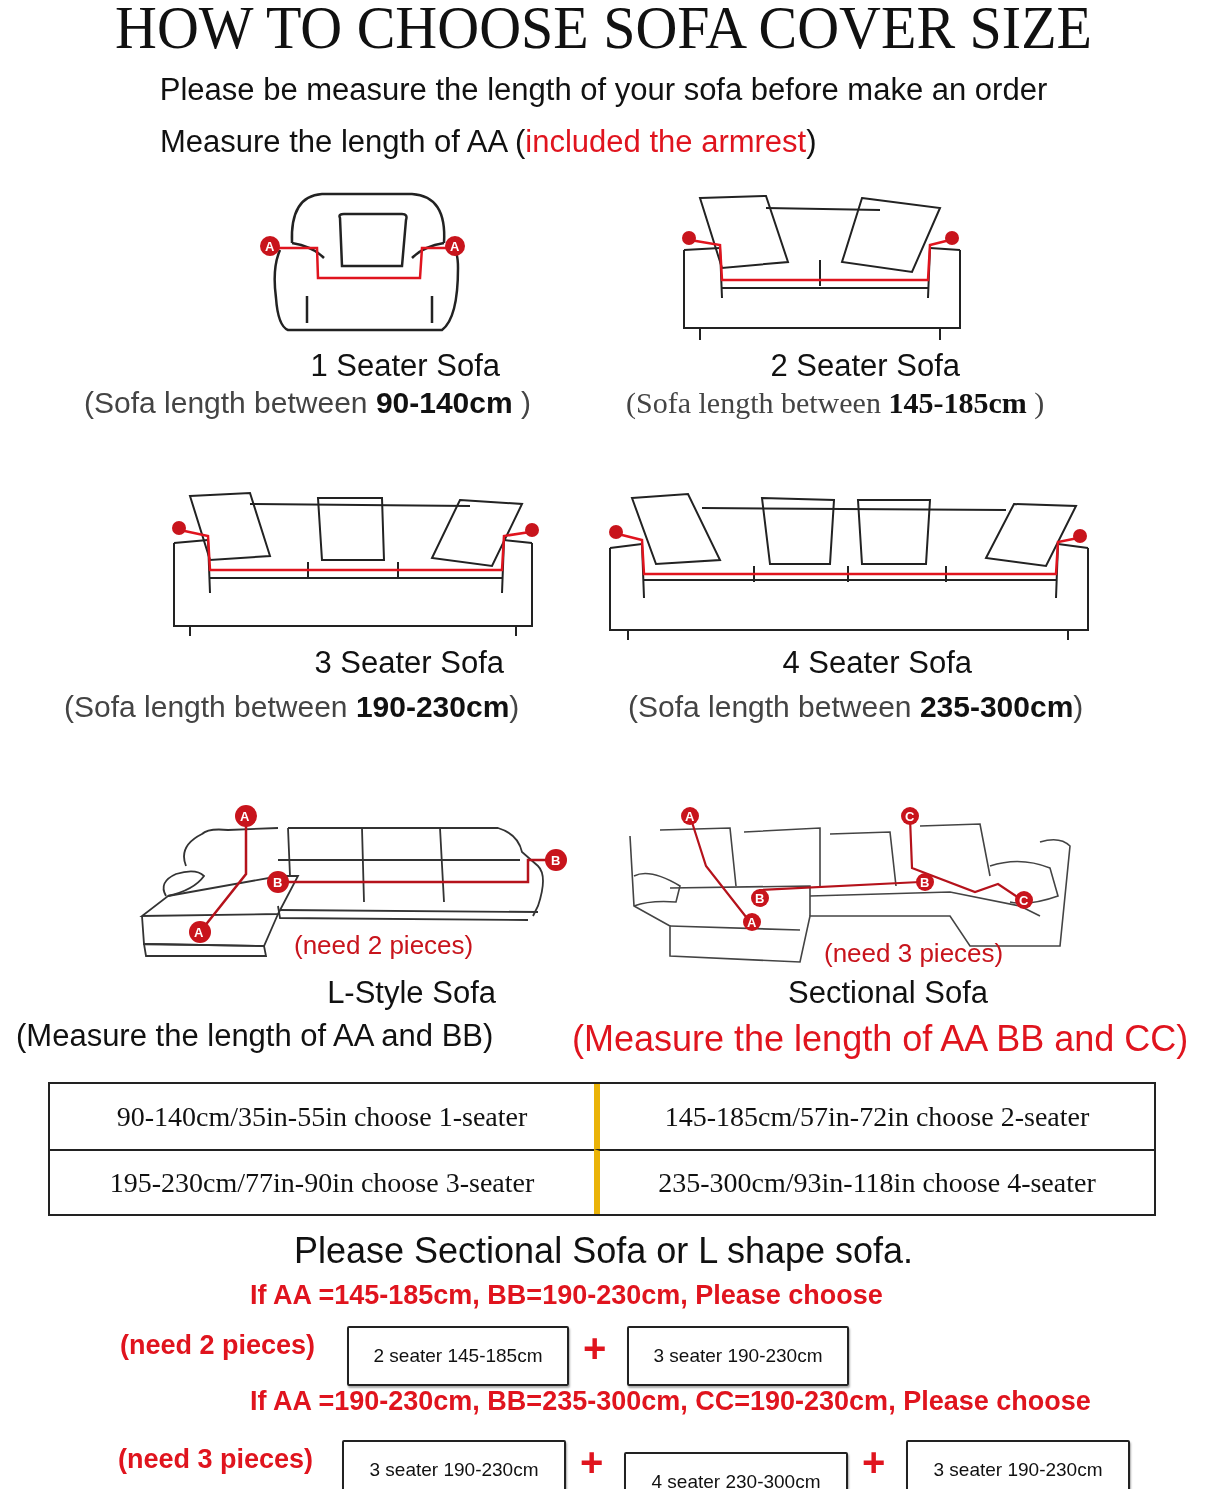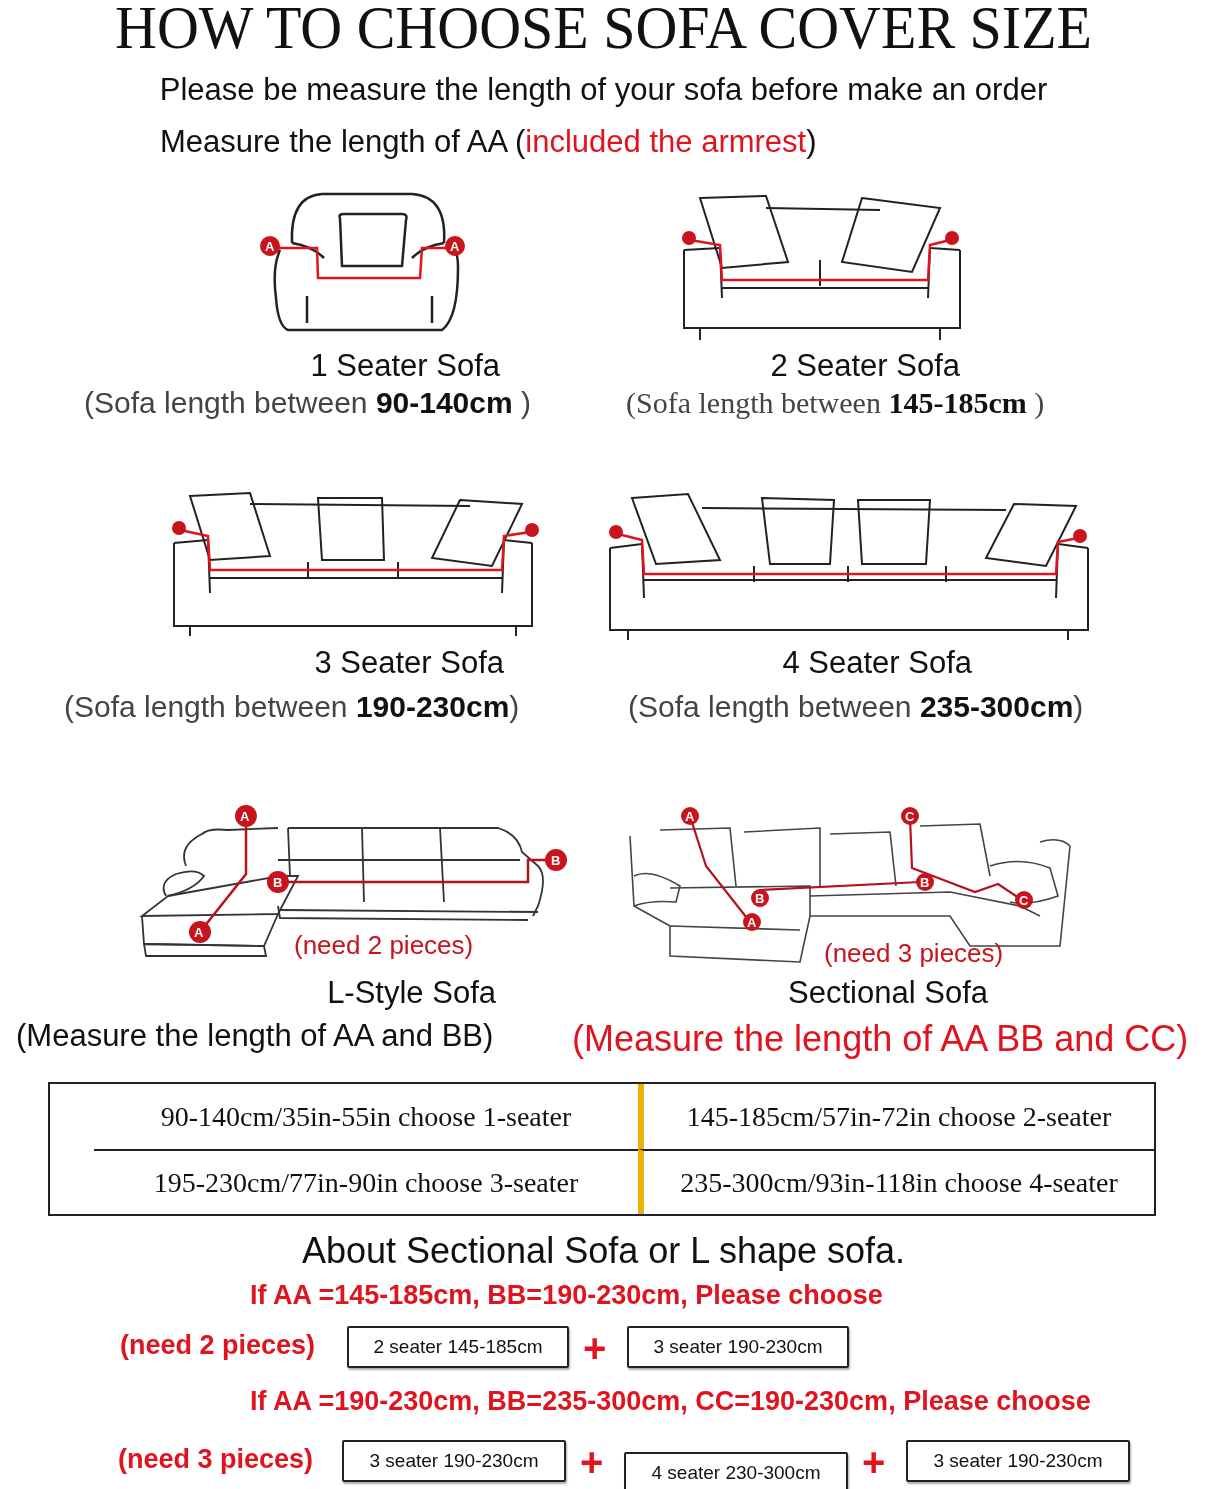--- a/index.html
+++ b/index.html
@@ -6,28 +6,28 @@
   body { width: 1207px; height: 1489px; position: relative; overflow: hidden; font-family: "Liberation Sans", sans-serif; color: #111; }
   .abs { position: absolute; }
   .title { left: 0; width: 1207px; top: 0; text-align: center; font-family: "Liberation Serif", serif; font-size: 58px; line-height: 56px; letter-spacing: 0px; color: #111; transform: scaleY(1.05); }
   .sub1 { left: 0; width: 1207px; top: 72px; text-align: center; font-size: 31px; color: #111; }
   .sub2 { left: 160px; top: 124px; font-size: 31px; color: #111; }
   .red { color: #e0141e; }
   .sofa-name { font-size: 31px; color: #111; text-align: right; }
   .sofa-range { font-size: 30px; color: #444; white-space: nowrap; }
   .sofa-range b { color: #111; font-weight: bold; }
   svg { position: absolute; overflow: visible; }
-  .table { left: 48px; top: 1082px; width: 1108px; height: 134px; border: 2px solid #222; box-sizing: border-box; display: grid; grid-template-columns: 544px 1fr; grid-template-rows: 1fr 1fr; padding-left: 44px; }
+  .table { left: 48px; top: 1082px; width: 1108px; height: 134px; border: 2px solid #222; box-sizing: border-box; display: grid; grid-template-columns: 544px 1fr; grid-template-rows: 1fr 1fr; }
   .cell { display: flex; align-items: center; justify-content: center; font-family: "Liberation Serif", serif; font-size: 28px; color: #111; white-space: nowrap; }
   .cell.r { border-left: 6px solid #eab308; }
   .cell.b { border-top: 2px solid #222; }
   .about { left: 0; width: 1207px; top: 1230px; text-align: center; font-size: 36px; color: #111; }
   .rule { font-size: 27px; font-weight: bold; color: #e0141e; white-space: nowrap; }
   .need { font-size: 27px; font-weight: bold; color: #e0141e; white-space: nowrap; }
-  .box { border: 2px solid #222; border-radius: 2px; height: 42px; display: flex; align-items: center; justify-content: center; font-size: 19px; color: #111; box-sizing: border-box; white-space: nowrap; box-shadow: 1px 2px 2px #aaa; }
+  .box { border: 2px solid #222; border-radius: 2px; height: 60px; display: flex; align-items: center; justify-content: center; font-size: 19px; color: #111; box-sizing: border-box; white-space: nowrap; box-shadow: 1px 2px 2px #aaa; }
   .plus { font-size: 40px; font-weight: bold; color: #e0141e; line-height: 40px; }
   .marker { fill: #c8141c; }
   .mtext { fill: #fff; font-family: "Liberation Sans", sans-serif; font-weight: bold; font-size: 13px; }
   .piece-note { font-size: 26px; color: #c8141c; white-space: nowrap; }
 </style>
 </head>
 <body>
 
 <div class="abs title">HOW TO CHOOSE SOFA COVER SIZE</div>
 <div class="abs sub1">Please be measure the length of your sofa before make an order</div>
@@ -160,21 +160,21 @@
 <div class="abs" style="left:16px;top:1018px;font-size:31px;color:#111;white-space:nowrap;">(Measure the length of AA and BB)</div>
 <div class="abs red" style="left:572px;top:1018px;font-size:36px;white-space:nowrap;">(Measure the length of AA BB and CC)</div>
 
 <div class="abs table">
   <div class="cell">90-140cm/35in-55in choose  1-seater</div>
   <div class="cell r">145-185cm/57in-72in choose  2-seater</div>
   <div class="cell b">195-230cm/77in-90in choose  3-seater</div>
   <div class="cell r b">235-300cm/93in-118in choose  4-seater</div>
 </div>
 
-<div class="abs about">About Sectional Sofa or L shape sofa.</div>
+<div class="abs about">Please Sectional Sofa or L shape sofa.</div>
 <div class="abs rule" style="left:250px;top:1280px;">If AA =145-185cm, BB=190-230cm, Please choose</div>
 <div class="abs need" style="left:120px;top:1330px;">(need 2 pieces)</div>
 <div class="abs box" style="left:347px;top:1326px;width:222px;">2 seater 145-185cm</div>
 <div class="abs plus" style="left:583px;top:1328px;">+</div>
 <div class="abs box" style="left:627px;top:1326px;width:222px;">3 seater 190-230cm</div>
 
 <div class="abs rule" style="left:250px;top:1386px;">If AA =190-230cm, BB=235-300cm, CC=190-230cm, Please choose</div>
 <div class="abs need" style="left:118px;top:1444px;">(need 3 pieces)</div>
 <div class="abs box" style="left:342px;top:1440px;width:224px;">3 seater 190-230cm</div>
 <div class="abs plus" style="left:580px;top:1442px;">+</div>

